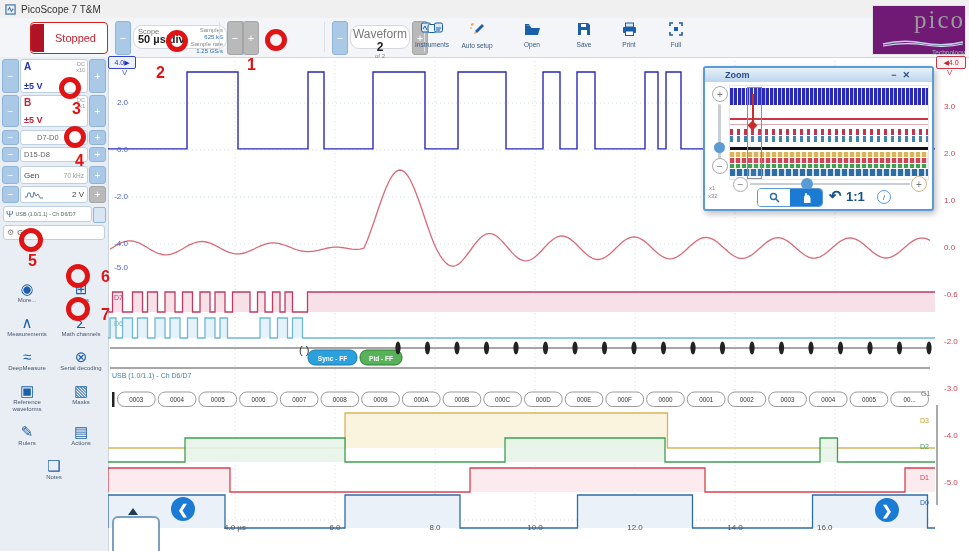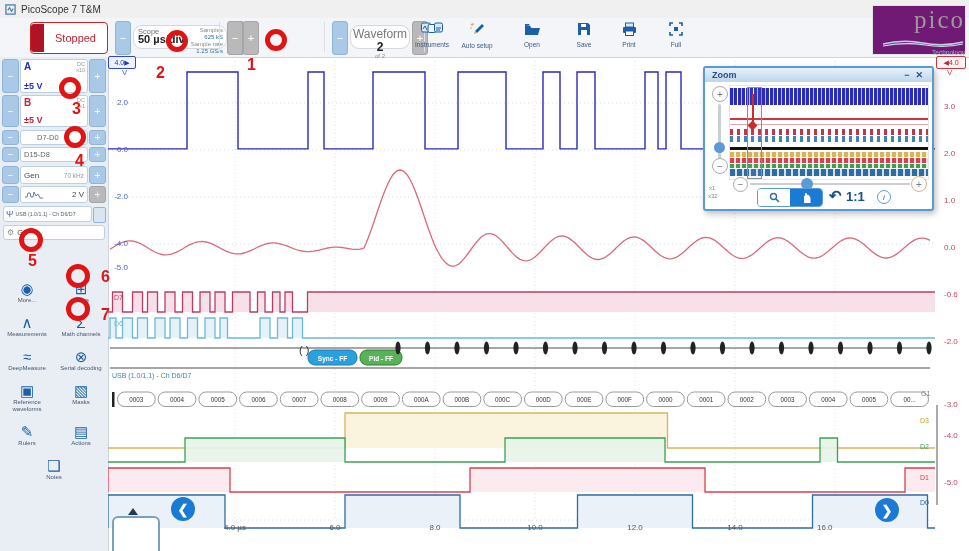--- a/index.html
+++ b/index.html
@@ -32,21 +32,21 @@
   .sbtn.blue{background:#a9c9e6;border:1px solid #8fb4d8;}
   .sbtn.gray{background:#b9b9b9;border:1px solid #a5a5a5;}
   .chpanel{flex:1;background:#fff;border:1px solid #bcd0e2;border-radius:3px;margin:0 1px;position:relative;overflow:hidden;}
   .toolitem{width:50px;text-align:center;cursor:default;}
   .toolitem .tico{font-size:15px;line-height:17px;color:#1a5fa8;}
   .toolitem .tlab{font-size:6px;line-height:7px;color:#44586e;}
   
   .zoomwin{left:703px;top:66px;width:227px;height:141px;background:#fff;border:2px solid #5b9bd5;border-radius:3px;
            box-shadow:2px 3px 6px rgba(0,0,0,.25);z-index:6;}
   .zoomtitle{height:14px;background:linear-gradient(#e8f1fa,#bcd6ec);display:flex;align-items:center;
-             font-size:9px;font-weight:bold;color:#2a4d8f;padding:0 7px;}
+             font-size:9px;font-weight:bold;color:#2a4d8f;padding:0 20px;}
   .circbtn{position:absolute;border:1px solid #aaa;border-radius:50%;background:#fff;color:#777;
            display:flex;align-items:center;justify-content:center;}
   .stripe{position:absolute;left:0;right:0;}
   
   .ring{position:absolute;border:5px solid #e01414;border-radius:50%;z-index:9;}
   .ringnum{position:absolute;color:#e01414;font-weight:bold;font-size:16px;z-index:9;}
   .axlab{position:absolute;font-size:8px;}
   .navbtn{position:absolute;width:24px;height:24px;border-radius:50%;background:#1a7ad4;color:#fff;
           display:flex;align-items:center;justify-content:center;font-size:13px;font-weight:bold;z-index:3;}
 </style>
@@ -439,21 +439,21 @@
     <div class="axlab" style="left: 106px; top: 145px; color: rgb(74, 95, 208); z-index: 2; width: 22px; text-align: right;">0.0</div>
     <div class="axlab" style="left: 106px; top: 192px; color: rgb(74, 95, 208); z-index: 2; width: 22px; text-align: right;">-2.0</div>
     <div class="axlab" style="left: 106px; top: 239px; color: rgb(74, 95, 208); z-index: 2; width: 22px; text-align: right;">-4.0</div>
     <div class="axlab" style="left: 106px; top: 262.5px; color: rgb(74, 95, 208); z-index: 2; width: 22px; text-align: right;">-5.0</div>
     <div class="axlab" style="left: 944px; top: 102px; color: rgb(204, 68, 85); z-index: 2;">3.0</div>
     <div class="axlab" style="left: 944px; top: 149px; color: rgb(204, 68, 85); z-index: 2;">2.0</div>
     <div class="axlab" style="left: 944px; top: 196px; color: rgb(204, 68, 85); z-index: 2;">1.0</div>
     <div class="axlab" style="left: 944px; top: 243px; color: rgb(204, 68, 85); z-index: 2;">0.0</div>
     <div class="axlab" style="left: 944px; top: 290px; color: rgb(204, 68, 85); z-index: 2;">-0.6</div>
     <div class="axlab" style="left: 944px; top: 337px; color: rgb(204, 68, 85); z-index: 2;">-2.0</div>
-    <div class="axlab" style="left: 944px; top: 384px; color: rgb(204, 68, 85); z-index: 2; margin-top: 16px;">-3.0</div>
+    <div class="axlab" style="left: 944px; top: 384px; color: rgb(204, 68, 85); z-index: 2;">-3.0</div>
     <div class="axlab" style="left: 944px; top: 431px; color: rgb(204, 68, 85); z-index: 2;">-4.0</div>
     <div class="axlab" style="left: 944px; top: 478px; color: rgb(204, 68, 85); z-index: 2;">-5.0</div>
     <div class="axlab" style="left: 235px; top: 523px; color: rgb(85, 85, 85); z-index: 2; width: 36px; text-align: center; margin-left: -18px;">4.0 µs</div>
     <div class="axlab" style="left: 335px; top: 523px; color: rgb(85, 85, 85); z-index: 2; width: 36px; text-align: center; margin-left: -18px;">6.0</div>
     <div class="axlab" style="left: 435px; top: 523px; color: rgb(85, 85, 85); z-index: 2; width: 36px; text-align: center; margin-left: -18px;">8.0</div>
     <div class="axlab" style="left: 535px; top: 523px; color: rgb(85, 85, 85); z-index: 2; width: 36px; text-align: center; margin-left: -18px;">10.0</div>
     <div class="axlab" style="left: 635px; top: 523px; color: rgb(85, 85, 85); z-index: 2; width: 36px; text-align: center; margin-left: -18px;">12.0</div>
     <div class="axlab" style="left: 735px; top: 523px; color: rgb(85, 85, 85); z-index: 2; width: 36px; text-align: center; margin-left: -18px;">14.0</div>
     <div class="axlab" style="left: 835px; top: 523px; color: rgb(85, 85, 85); z-index: 2; width: 36px; text-align: left; margin-left: -18px;">16.0</div>
   </div>

